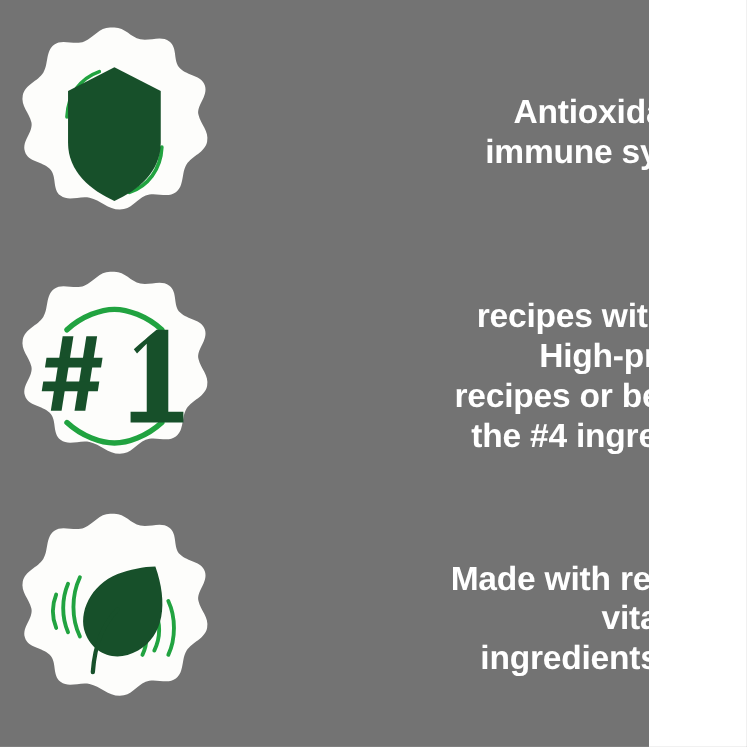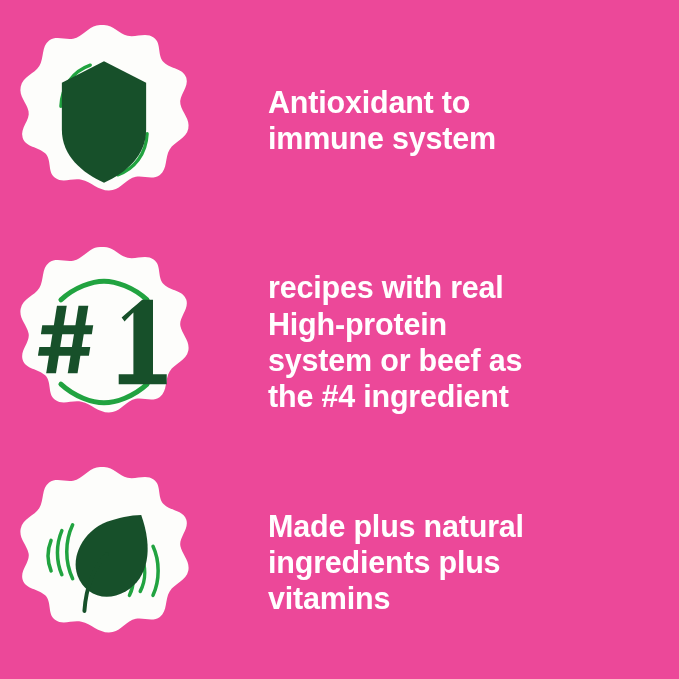--- a/index.html
+++ b/index.html
@@ -7,24 +7,25 @@
     padding: 0;
   }
   body {
     width: 679px;
     height: 679px;
     overflow: hidden;
     font-family: "Liberation Sans", sans-serif;
   }
   #infographic {
     position: relative;
-    width: 679px;
+    width: 590px;
     height: 679px;
-    background: #ec4899;
+    background: #737373;
     box-sizing: border-box;
+    text-align: right;
   }
   .feature-row {
     position: absolute;
     left: 0;
     width: 679px;
     display: flex;
     flex-direction: row;
     align-items: center;
   }
   #row-0 { top: 20px;  height: 200px; }
@@ -118,21 +119,21 @@
             L130 133
             L130 70
             C127 73, 123 77, 121 79
             Z"></path>
         </g>
       </svg>
     </div>
     <div class="feature-text">
       <span class="tline">recipes with real</span>
       <span class="tline">High-protein</span>
-      <span class="tline">system or beef as</span>
+      <span class="tline">recipes or beef as</span>
       <span class="tline">the #4 ingredient</span>
     </div>
   </div>
 
   <div class="feature-row" id="row-2">
     <div class="badge-wrap">
       <svg class="badge-svg" viewBox="0 0 200 200">
         <path fill="#fdfdfb" d="
           M100 3
           c10 0 15 9 24 11 s19 -4 27 2 3 18 10 25 20 6 23 16 -8 18 -6 27 10 15 8 25 -14 13 -19 21 -2 20 -10 26 -19 -1 -28 3 -13 13 -24 13 -18 -9 -28 -11 -19 4 -27 -2 -3 -18 -10 -25 -20 -6 -23 -16 8 -18 6 -27 -10 -15 -8 -25 14 -13 19 -21 2 -20 10 -26 19 1 28 -3 14 -13 24 -13 z"></path>
@@ -149,19 +150,19 @@
         <path fill="#17502a" d="
           M138 52
           C150 86, 146 116, 122 130
           C101 142, 80 133, 73 114
           C66 95, 78 69, 103 59
           C114 55, 127 52, 138 52 Z"></path>
         <path fill="none" stroke="#17502a" stroke-width="4" stroke-linecap="round" d="M103 92 C90 105, 82 122, 80 150"></path>
       </svg>
     </div>
     <div class="feature-text">
-      <span class="tline">Made plus natural</span>
+      <span class="tline">Made with recipes</span>
+      <span class="tline">vitamins</span>
       <span class="tline">ingredients plus</span>
-      <span class="tline">vitamins</span>
     </div>
   </div>
 
 </div>
 
 </body></html>

